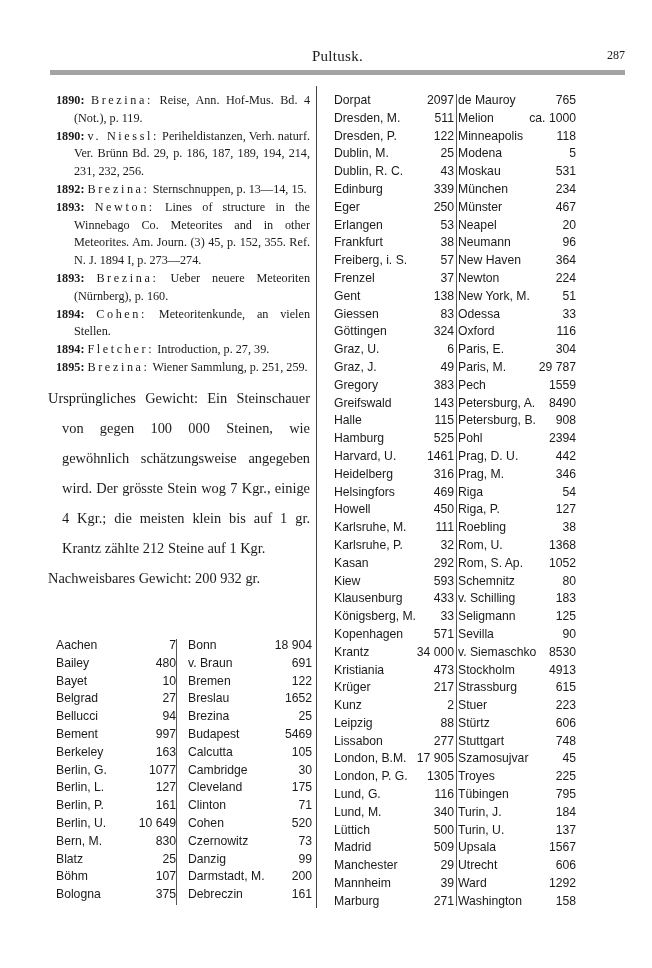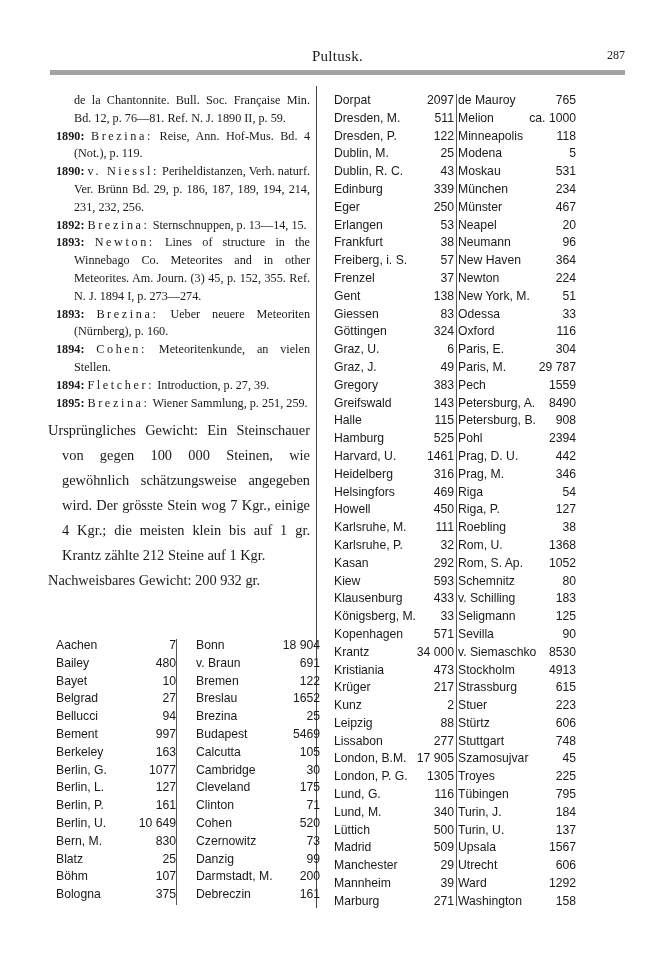--- a/index.html
+++ b/index.html
@@ -24,21 +24,21 @@
   
   .col-left {
     position: absolute; left: 48px; top: 92px; width: 262px;
     font-family: "Liberation Serif", serif; font-size: 12.2px; line-height: 17.8px;
   }
   .ref { text-indent: -18px; padding-left: 26px; text-align: justify; }
   .ref .yr { font-weight: bold; }
   .ref .auth { letter-spacing: 2.6px; }
   .ref.first { text-indent: 0; }
   .para {
-    font-size: 14.4px; line-height: 25px; text-indent: -14px; padding-left: 14px;
+    font-size: 14.4px; line-height: 30px; text-indent: -14px; padding-left: 14px;
     text-align: justify; margin-top: 6px;
   }
   .para.total { text-indent: -14px; padding-left: 14px; margin-top: 0; white-space: nowrap; }
   .vrule-main {
     position: absolute; left: 316px; top: 86px; width: 1px; height: 822px; background: #444;
   }
   
   .tbl { position: absolute; font-family: Liberation Sans, sans-serif; font-size: 12.2px; }
   .row { position: relative; height: 17.8px; line-height: 17.8px; white-space: nowrap; }
   .row .nm { position: absolute; left: 0; }
@@ -50,21 +50,20 @@
 
 <div class="page">
 
   <div class="running-head">
     <span class="head-title">Pultusk.</span>
     <span class="head-page">287</span>
   </div>
 
   <div class="col-left">
     <div id="refs">
-        <div class="ref first"><span>de la Chantonnite. Bull. Soc. Française Min. Bd. 12, p. 76—81. Ref. N. J. 1890 II, p. 59.</span></div>
         <div class="ref"><span class="yr">1890:</span> <span class="auth">Brezina:</span> <span>Reise, Ann. Hof-Mus. Bd. 4 (Not.), p. 119.</span></div>
         <div class="ref"><span class="yr">1890:</span> <span class="auth">v. Niessl:</span> <span>Periheldistanzen, Verh. naturf. Ver. Brünn Bd. 29, p. 186, 187, 189, 194, 214, 231, 232, 256.</span></div>
         <div class="ref"><span class="yr">1892:</span> <span class="auth">Brezina:</span> <span>Sternschnuppen, p. 13—14, 15.</span></div>
         <div class="ref"><span class="yr">1893:</span> <span class="auth">Newton:</span> <span>Lines of structure in the Winnebago Co. Meteorites and in other Meteorites. Am. Journ. (3) 45, p. 152, 355. Ref. N. J. 1894 I, p. 273—274.</span></div>
         <div class="ref"><span class="yr">1893:</span> <span class="auth">Brezina:</span> <span>Ueber neuere Meteoriten (Nürnberg), p. 160.</span></div>
         <div class="ref"><span class="yr">1894:</span> <span class="auth">Cohen:</span> <span>Meteoritenkunde, an vielen Stellen.</span></div>
         <div class="ref"><span class="yr">1894:</span> <span class="auth">Fletcher:</span> <span>Introduction, p. 27, 39.</span></div>
         <div class="ref"><span class="yr">1895:</span> <span class="auth">Brezina:</span> <span>Wiener Sammlung, p. 251, 259.</span></div>
       </div>
     <div class="para">Ursprüngliches Gewicht: Ein Steinschauer von gegen 100 000 Steinen, wie gewöhnlich schätzungsweise angegeben wird. Der grösste Stein wog 7 Kgr., einige 4 Kgr.; die meisten klein bis auf 1 gr. Krantz zählte 212 Steine auf 1 Kgr.</div>
@@ -129,21 +128,21 @@
       <div class="row">
         <span class="nm">Böhm</span>
         <span class="val">107</span>
       </div>
       <div class="row">
         <span class="nm">Bologna</span>
         <span class="val">375</span>
       </div>
     </div>
   <div class="div-line" style="left:176px; top:639px; height:266px;"></div>
-  <div class="tbl" id="t2" style="left:196px; top:637px; width:128px;">
+  <div class="tbl" id="t2" style="left:188px; top:637px; width:128px;">
       <div class="row">
         <span class="nm">Bonn</span>
         <span class="val">18 904</span>
       </div>
       <div class="row">
         <span class="nm">v. Braun</span>
         <span class="val">691</span>
       </div>
       <div class="row">
         <span class="nm">Bremen</span>

